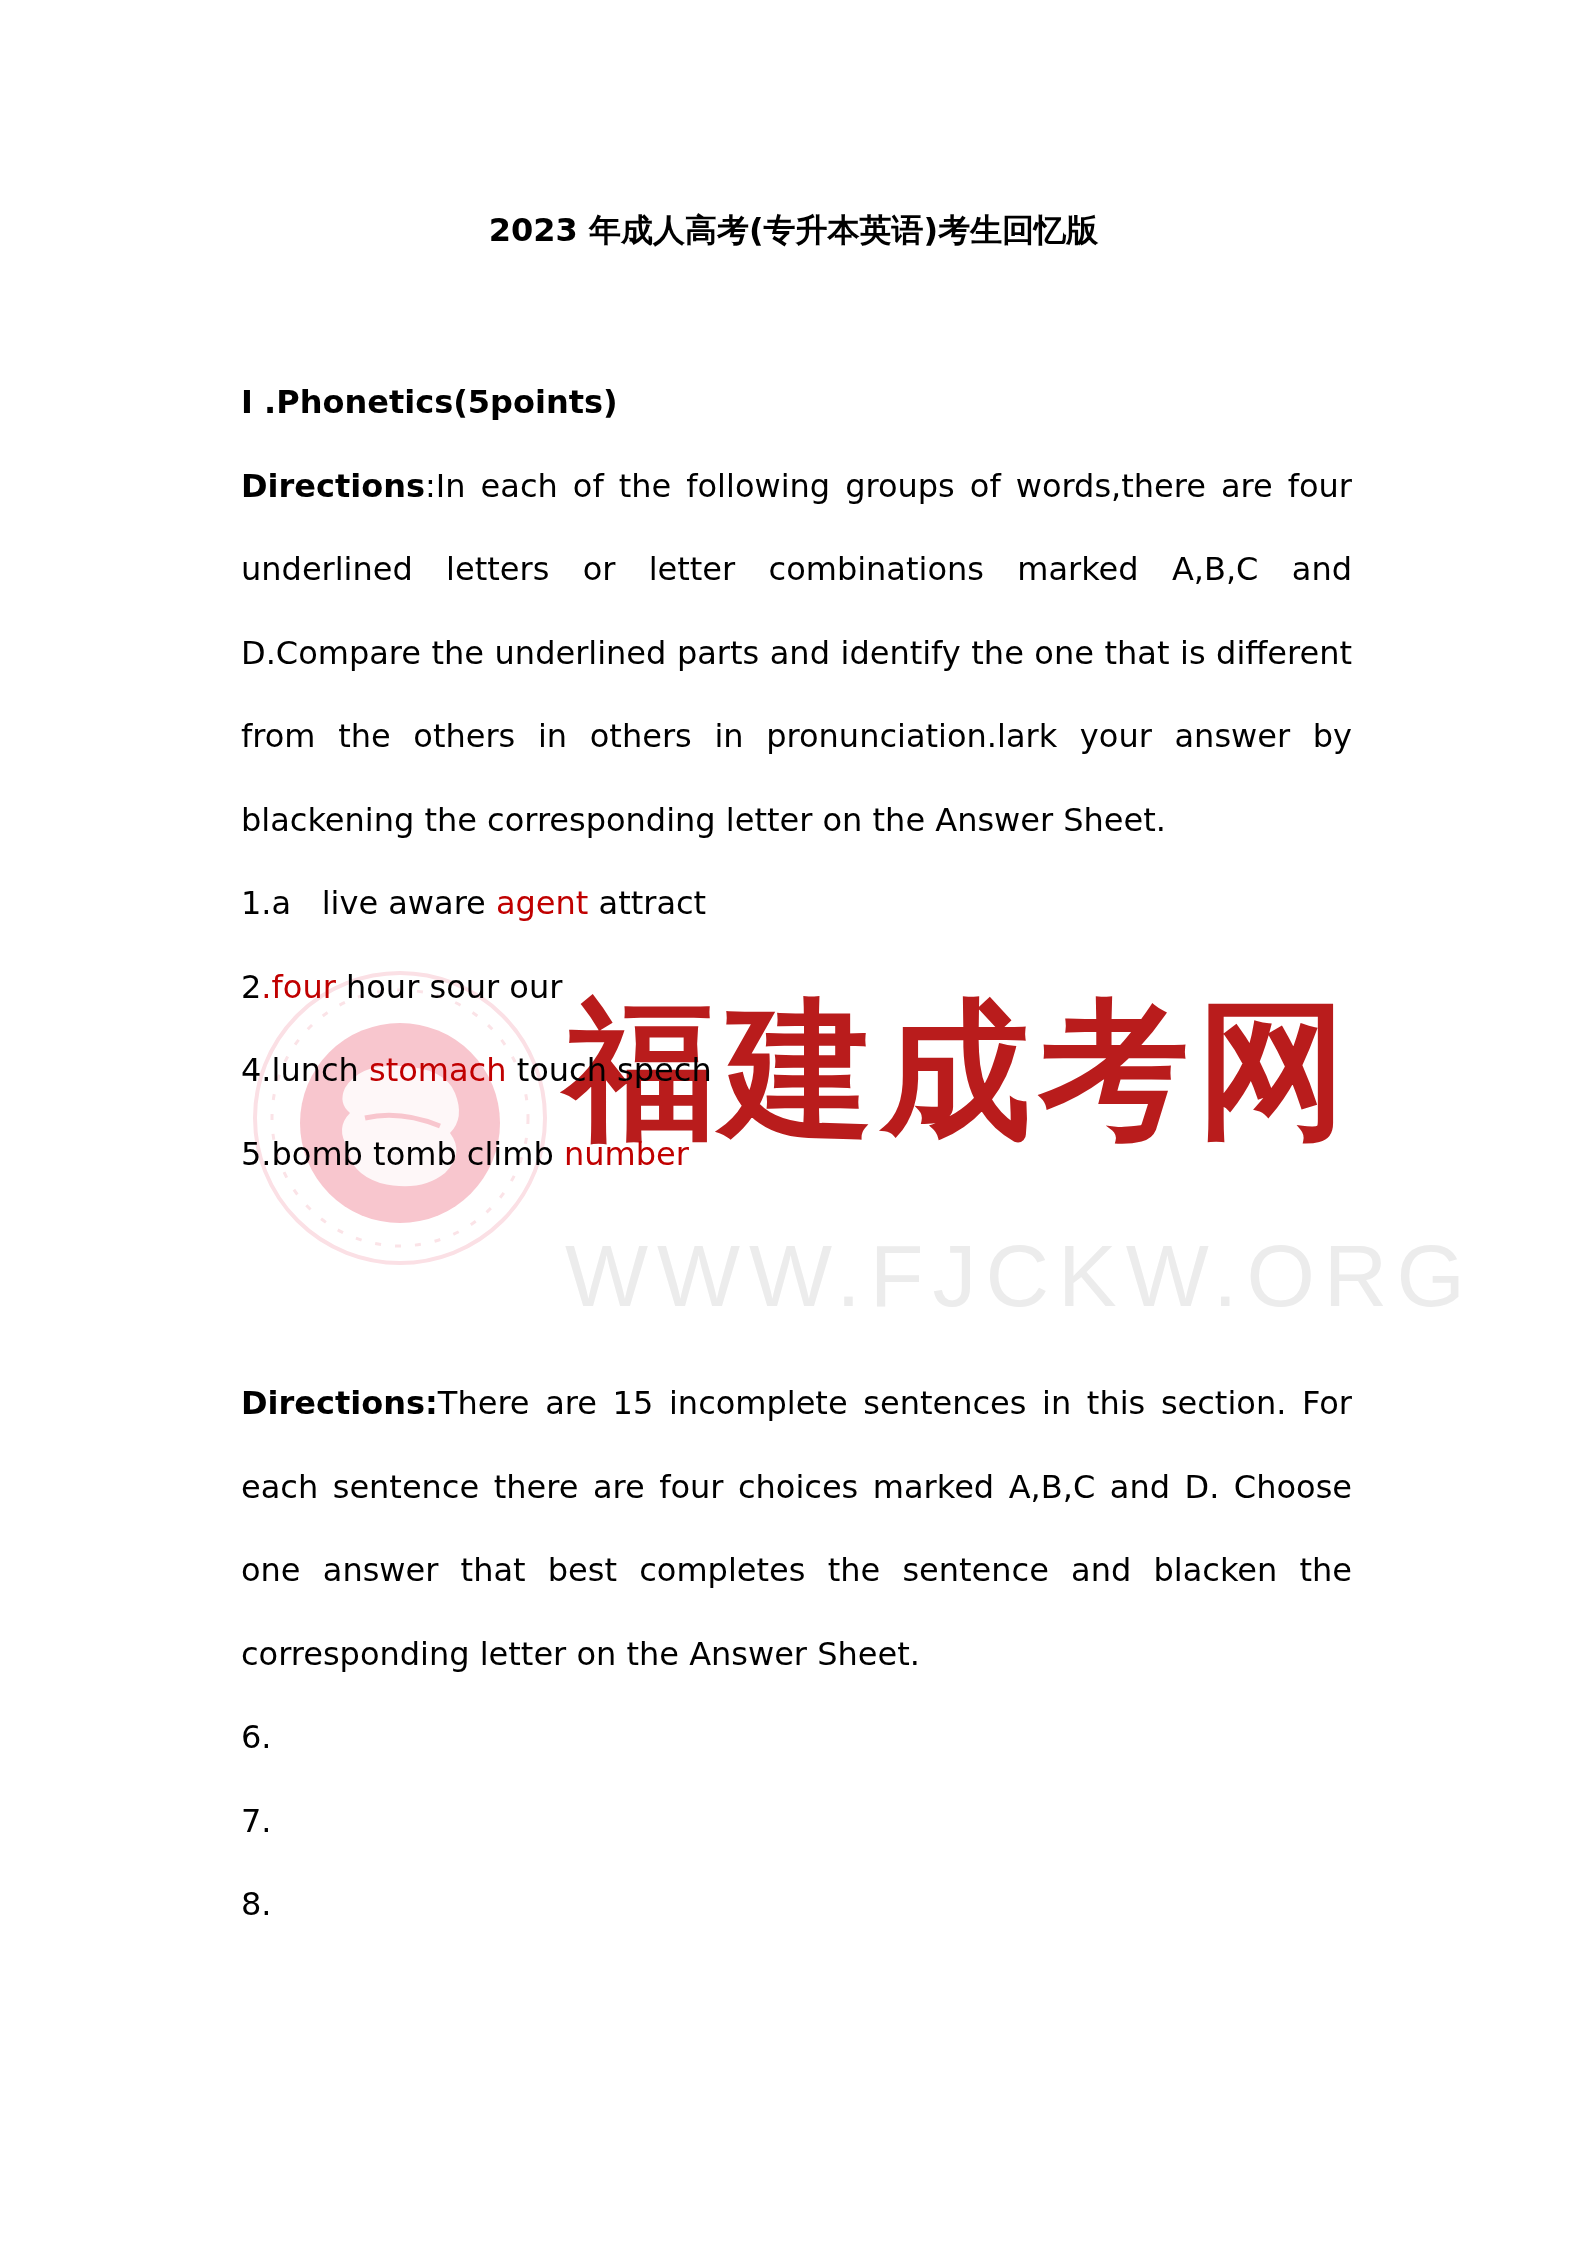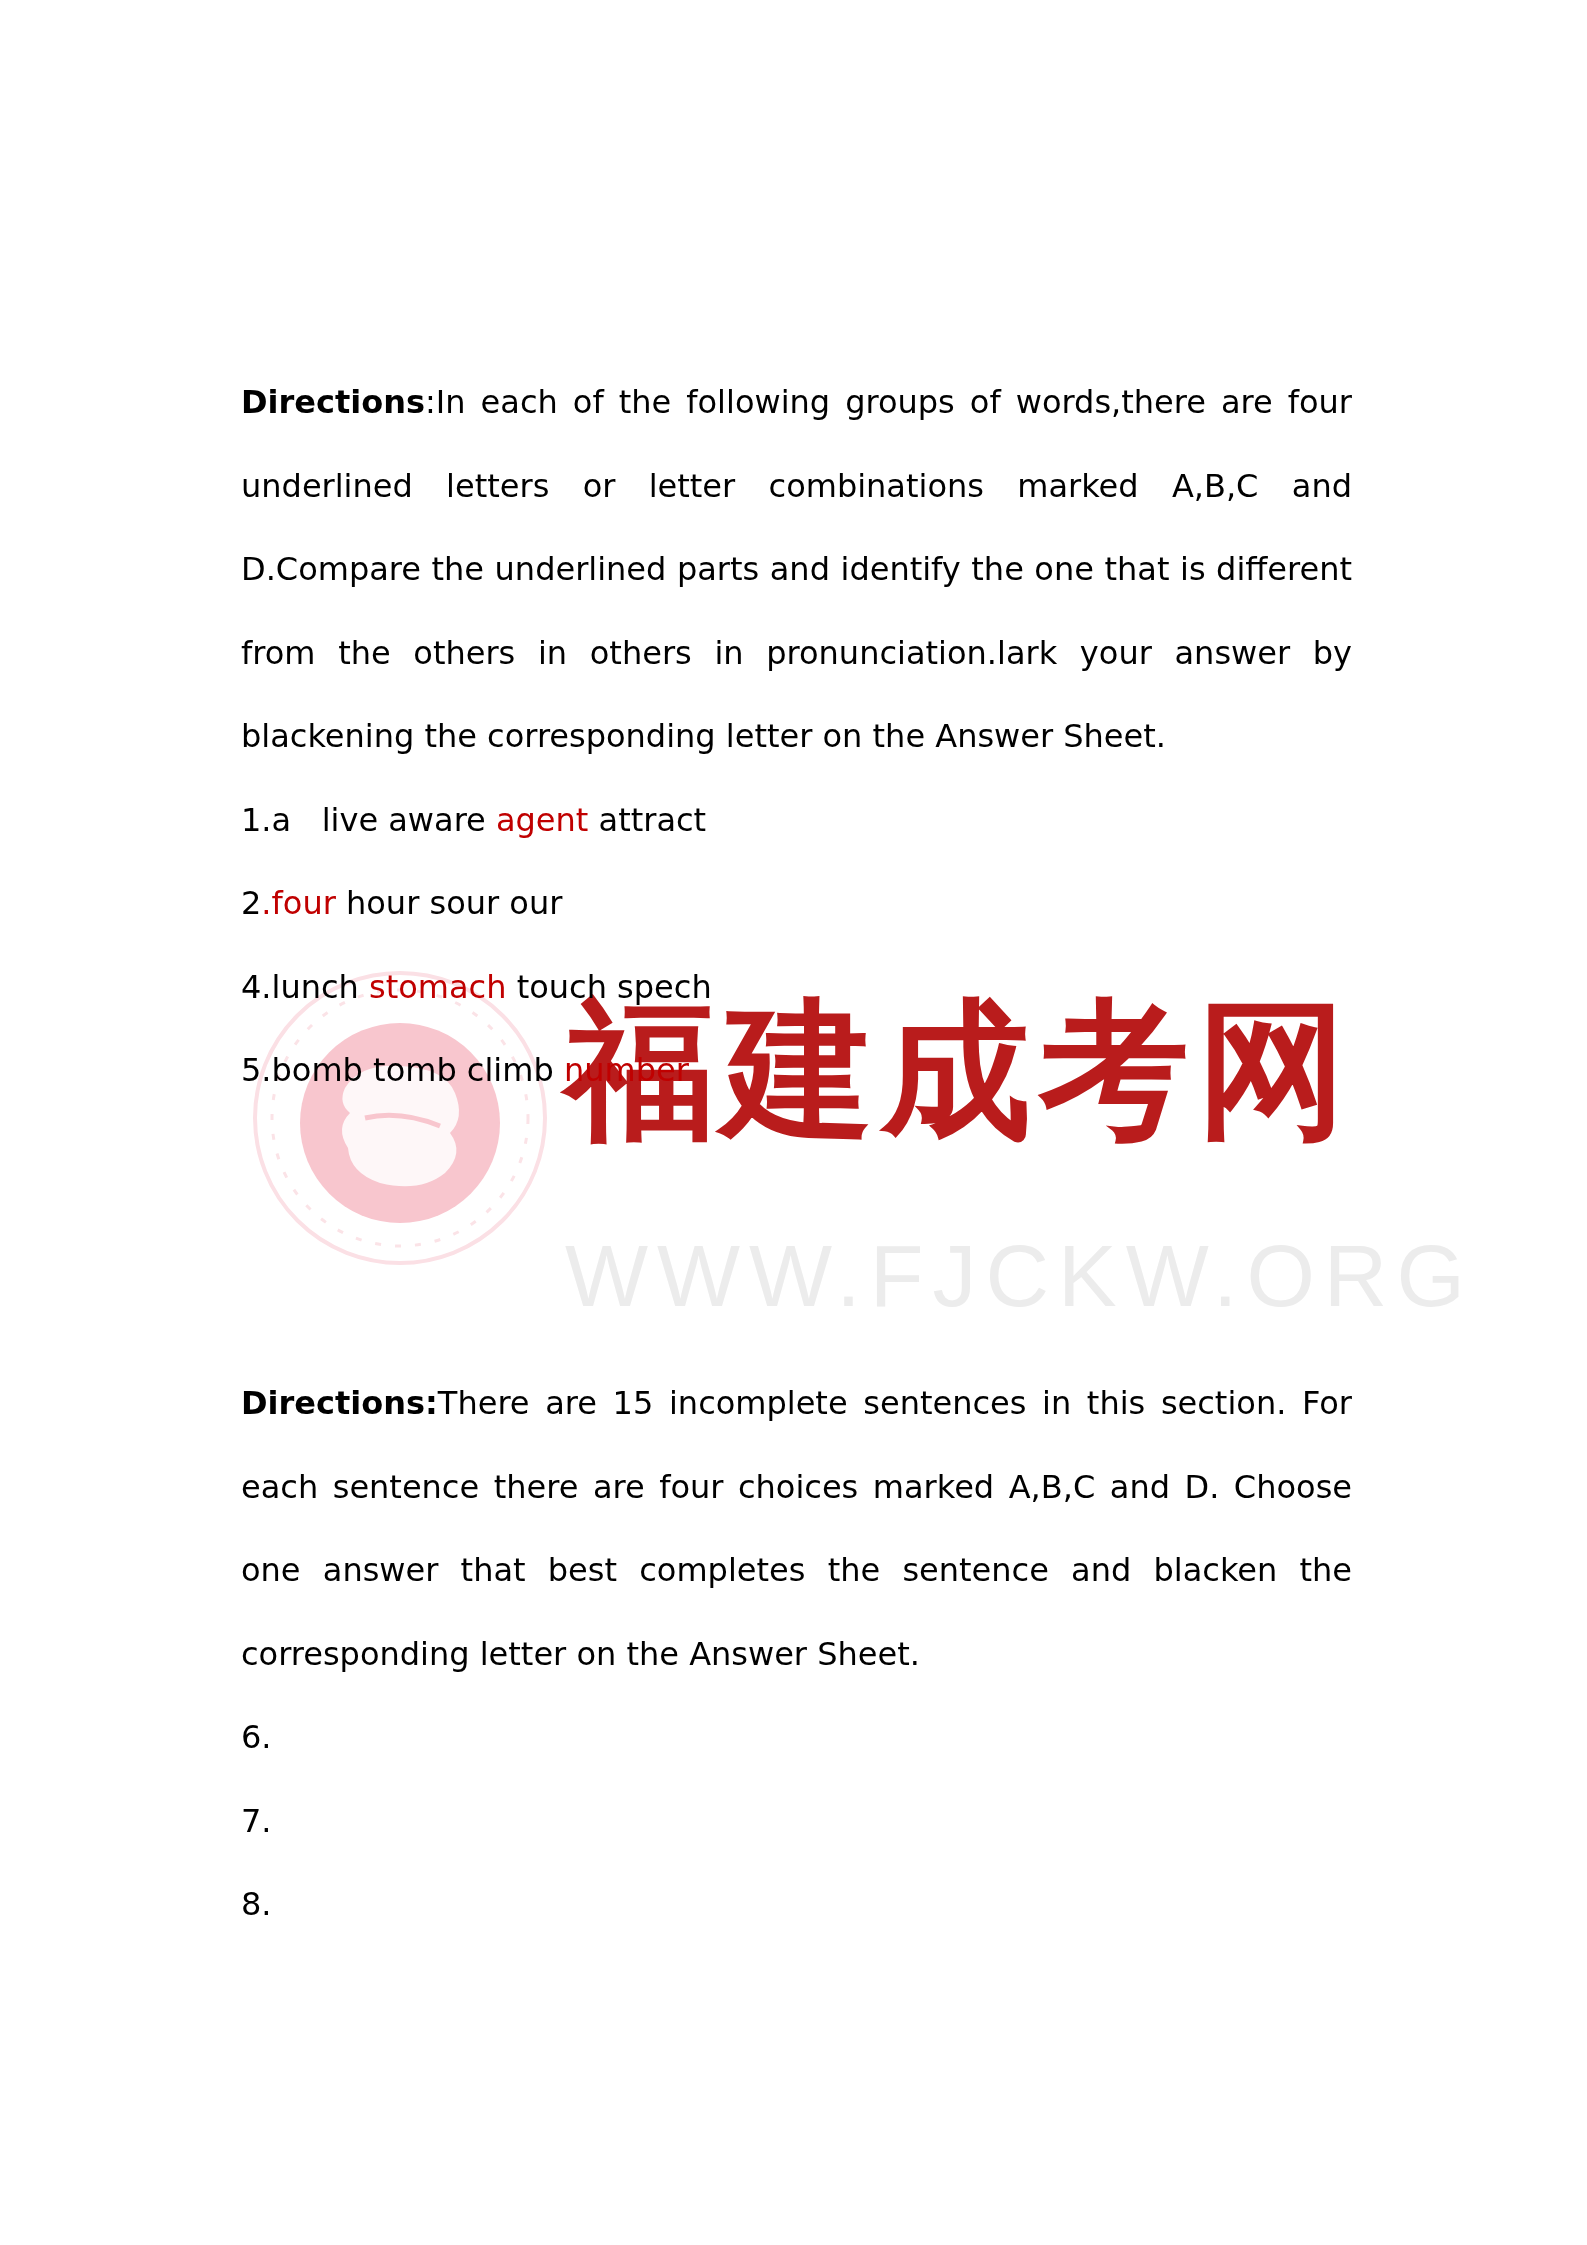--- a/index.html
+++ b/index.html
@@ -108,22 +108,24 @@
   <circle cx="150" cy="150" r="128" fill="none" stroke="#fbe3e7" stroke-width="3" stroke-dasharray="6 14"></circle>
   <circle cx="150" cy="155" r="100" fill="#f8c6ce"></circle>
   <path d="M95 120 Q110 95 150 98 Q195 100 205 125 Q215 150 200 165 Q215 185 195 205 Q170 225 130 215 Q100 205 98 180 Q85 160 100 145 Q88 135 95 120 Z" fill="#ffffff" opacity="0.85"></path>
   <path d="M115 150 Q150 142 190 158" stroke="#f8c6ce" stroke-width="5" fill="none"></path>
 </svg>
 <div class="watermark-cn" style="color:#b91c1c;">福建成考网</div>
 <div class="watermark-url" style="color:#ececec;">WWW.FJCKW.ORG</div>
 
 <div class="page">
 
+  <div class="doc-title">2023 年成人高考(专升本英语)考生回忆版</div>
 
   <div class="content section-1">
+    <div class="section-heading">I .Phonetics(5points)</div>
 
     <div class="directions"><span class="label">Directions</span><span>:In each of the following groups of words,there are four underlined letters or   letter combinations marked A,B,C and D.Compare the underlined parts and identify the one that is different from the others in others in pronunciation.lark your answer by blackening the corresponding letter on the Answer Sheet.</span></div>
 
     <div class="item"><span>1.a   </span><span>live aware </span><span class="red">agent</span><span> attract</span></div>
 
     <div class="item"><span>2</span><span></span><span class="red">.four</span><span> hour sour our</span></div>
 
 
     <div class="item"><span>4.</span><span>lunch </span><span class="red">stomach</span><span> touch spech</span></div>
 

